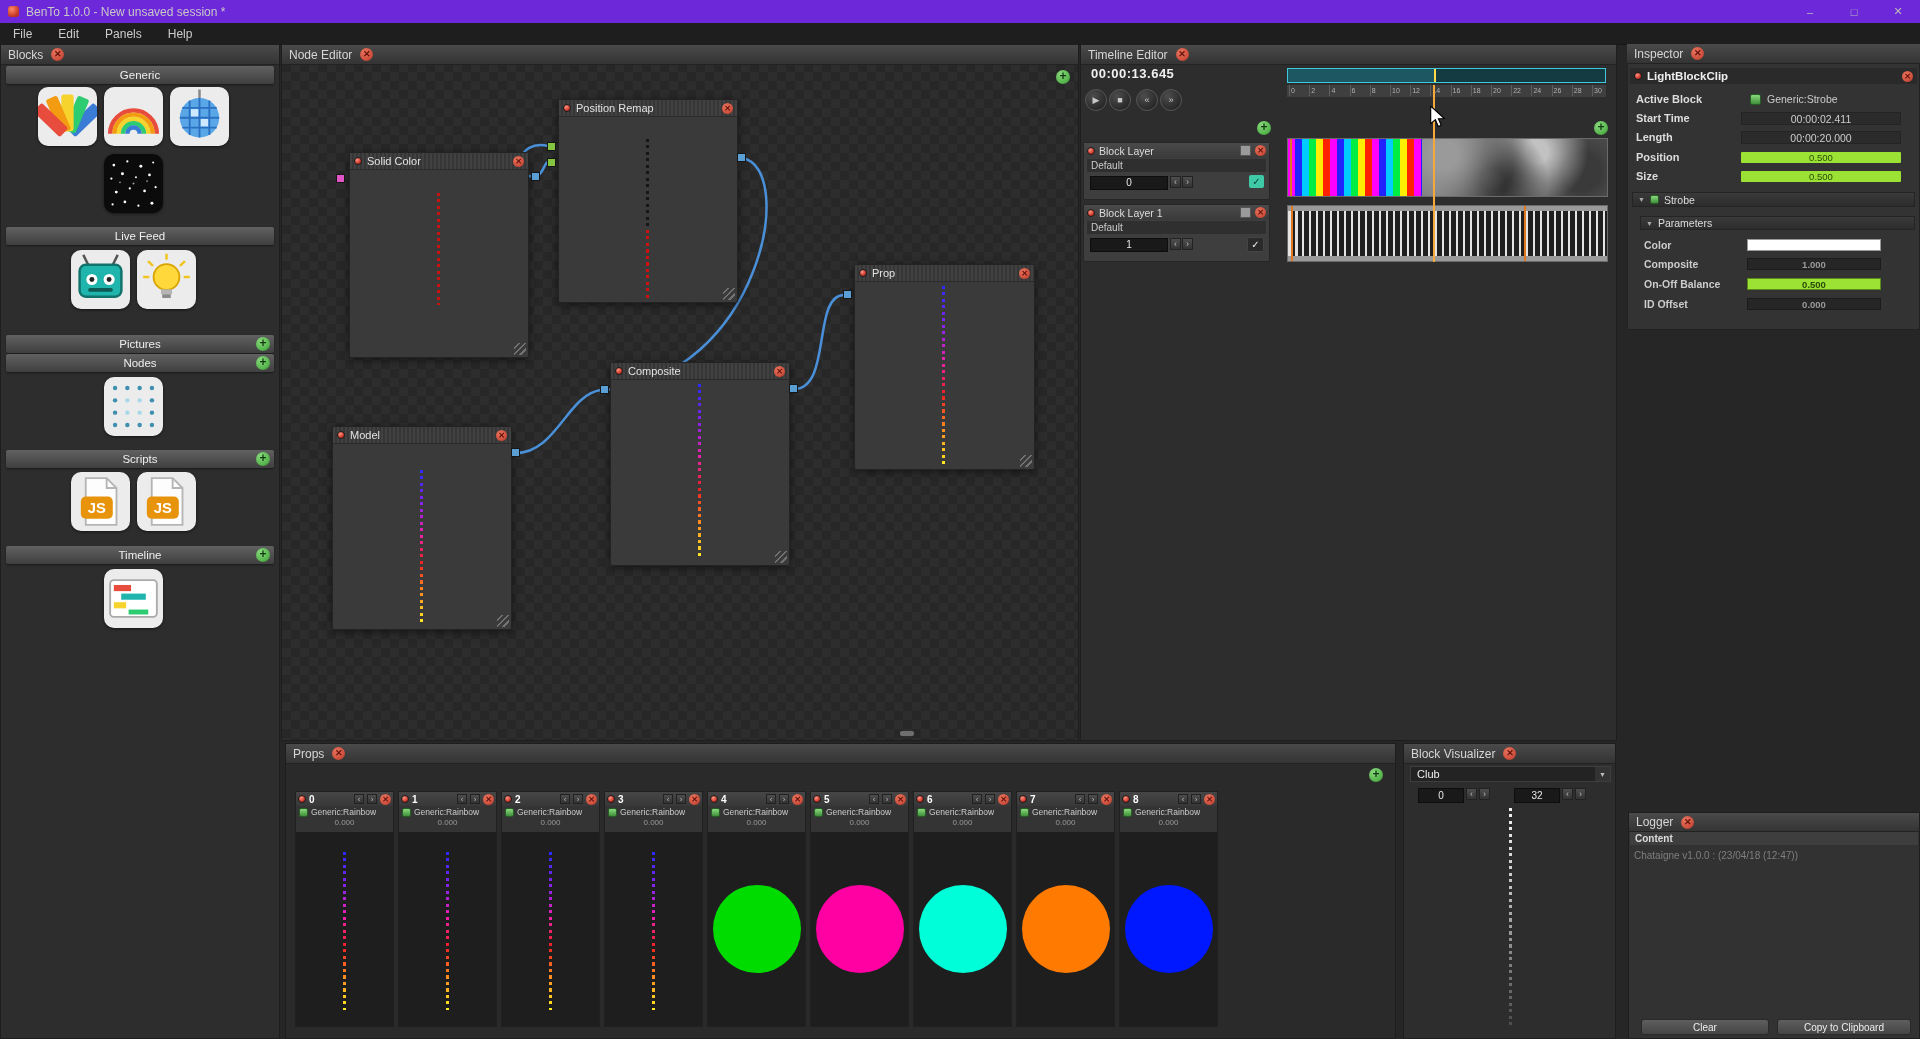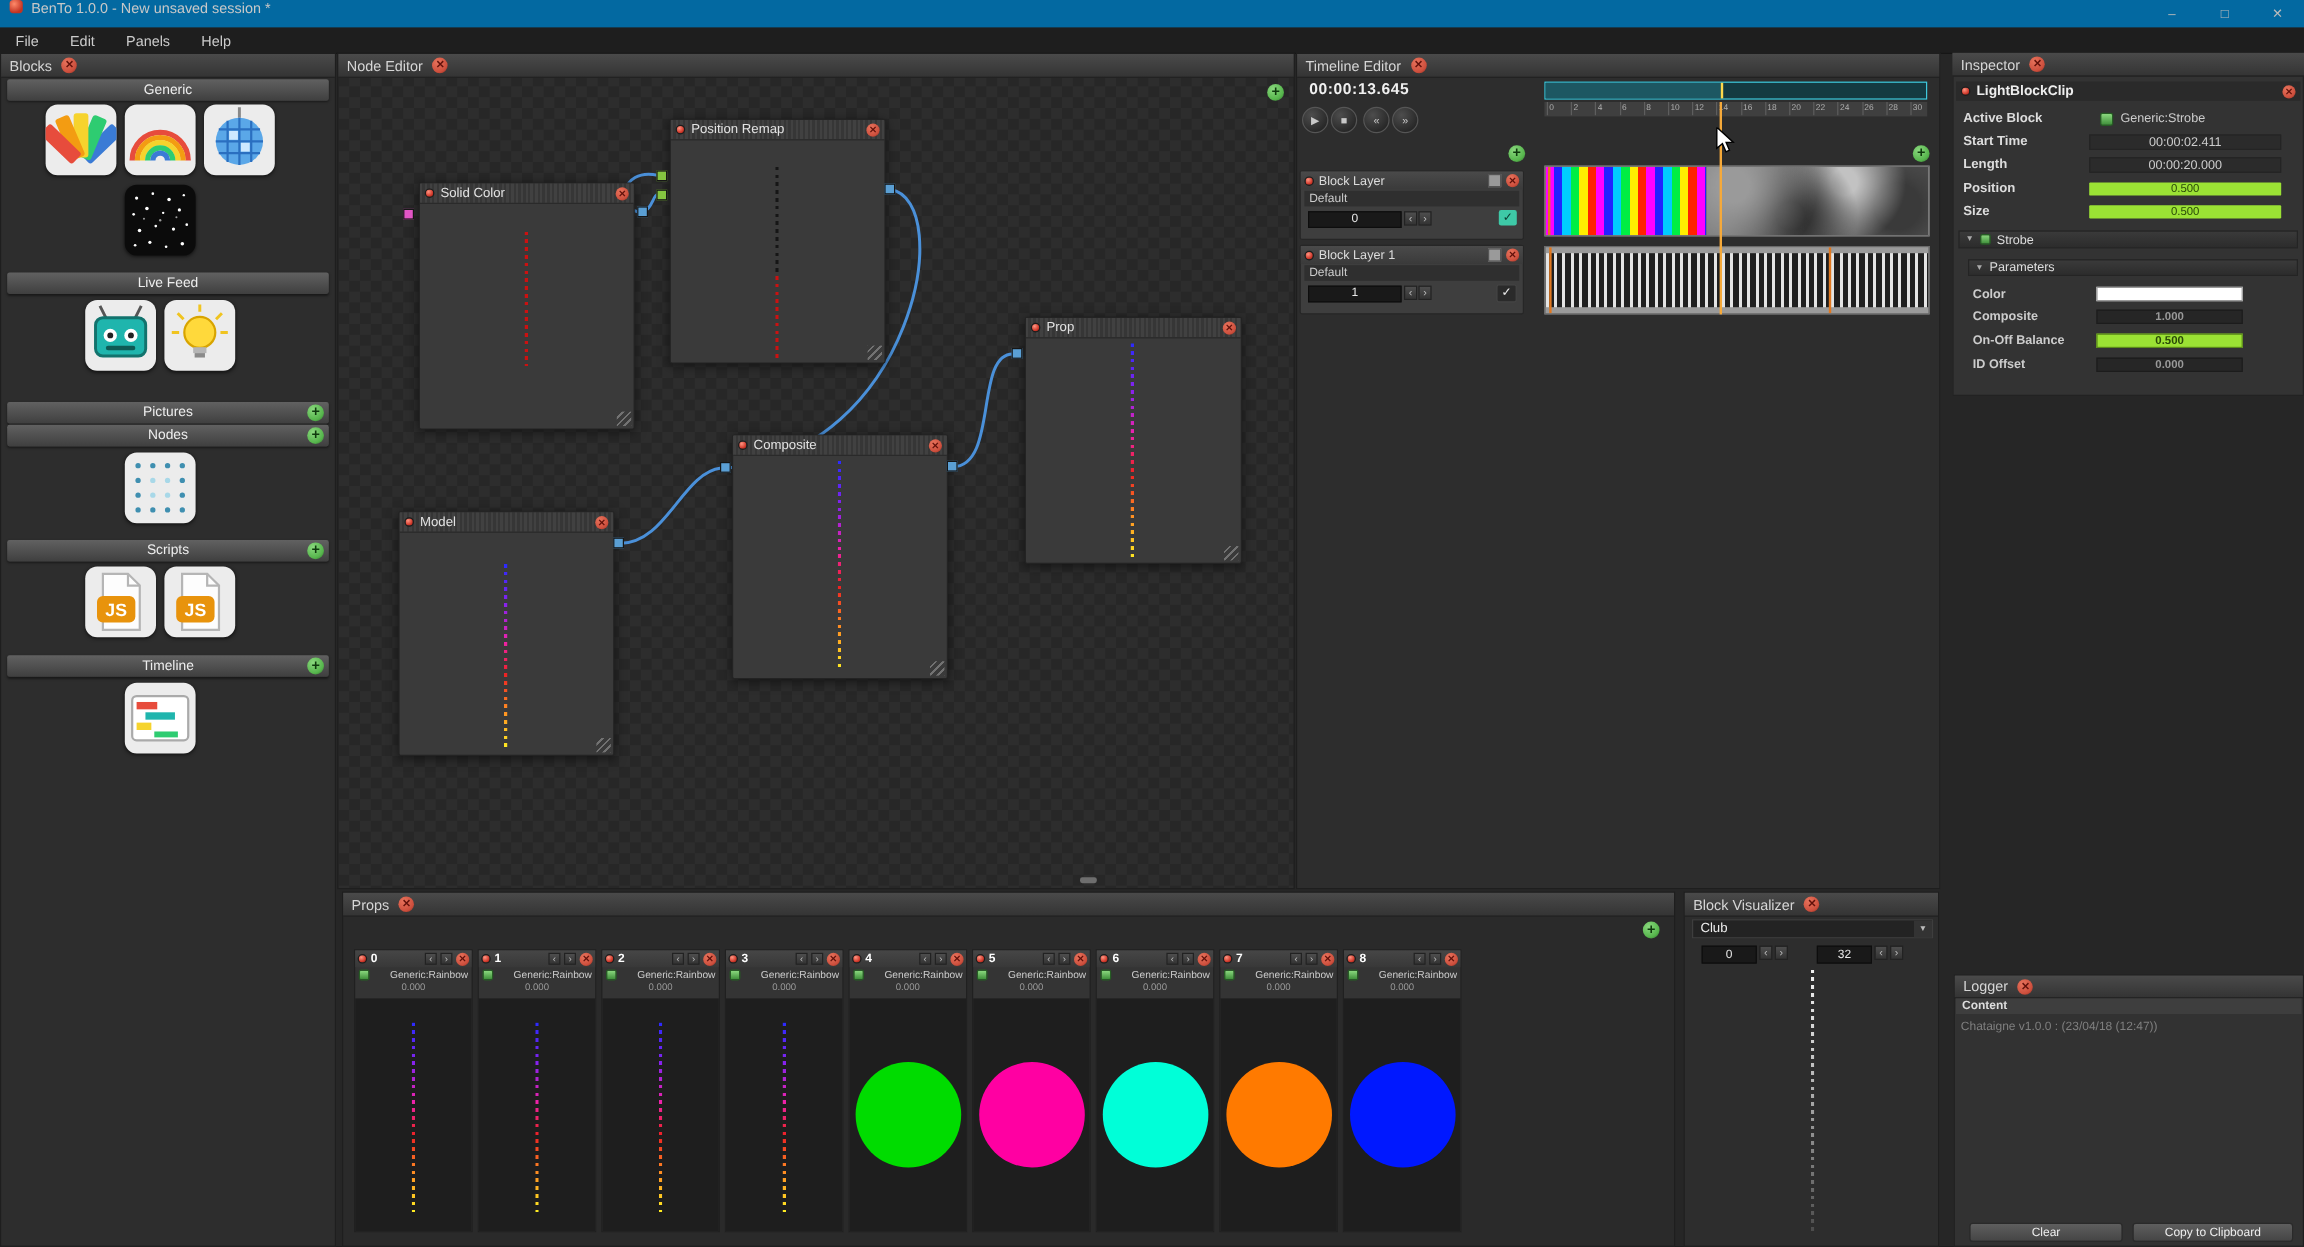--- a/index.html
+++ b/index.html
@@ -1,19 +1,19 @@
 <!DOCTYPE html>
 <html style="--accent-red: #cd4f3d; --led-red: #d23b2d; --accent-green: #56b54c; --wire-blue: #4a90d9; --port-blue: #5a9fd4; --port-green: #84c440; --port-pink: #e255c5; --slider-green: #9be234; --check-teal: #3ec9a7; --playhead: #f5a93a; --clip-marker: #e07820; --overview-teal: #3fc8dc;"><head>
 <meta charset="utf-8">
 <style>
   html,body{margin:0;padding:0;background:#111;}
   body{font-family:"Liberation Sans",sans-serif;}
   #app{position:relative;width:1920px;height:1039px;background:#262626;overflow:hidden;}
   
-  #titlebar{position:absolute;left:0;top:0;width:100%;height:23px;background:#0369a1;display:flex;color:#c8c8c8;font-size:12px;}
+  #titlebar{position:absolute;left:0;top:0;width:100%;height:23px;background:#6d28d9;display:flex;align-items:center;color:#c8c8c8;font-size:12px;}
   #appicon{width:11px;height:11px;border-radius:3px;margin:0 7px 0 8px;background:radial-gradient(circle at 35% 30%,#ff8a6a,#c23322 70%);}
   #winbtns{margin-left:auto;display:flex;height:100%;}
   .winbtn{width:44px;height:100%;display:flex;align-items:center;justify-content:center;color:#bbb;font-size:11px;}
   #menubar{position:absolute;left:0;top:23px;width:100%;height:21px;background:#1e1e1e;display:flex;align-items:center;color:#ccc;font-size:12px;border-bottom:1px solid #161616;}
   .menu-item{padding:0 13px;height:100%;display:flex;align-items:center;}
   
   .panel{position:absolute;background:#2d2d2d;border:1px solid #1e1e1e;box-sizing:border-box;}
   .phead{position:absolute;left:0;top:0;right:0;height:19px;background:linear-gradient(#4a4a4a,#343434);display:flex;align-items:center;gap:8px;padding:0 7px;font-size:12px;color:#d6d6d6;border-bottom:1px solid #222;}
   .xbtn{flex:none;width:13px;height:13px;border-radius:50%;background:radial-gradient(circle at 35% 30%,#e8735c,var(--accent-red,#cd4f3d) 65%,#8c2619);color:#61100a;font-size:9px;line-height:13px;text-align:center;font-weight:bold;}
   .xbtn.xs{width:11px;height:11px;line-height:11px;font-size:8px;}
@@ -78,29 +78,29 @@
   #inspector-head{left:1627px;top:44px;width:293px;height:19px;position:absolute;}
   #insp-body{position:absolute;left:1627px;top:63px;width:293px;height:267px;background:#333;border:1px solid #222;box-sizing:border-box;}
   .clipbar{position:absolute;left:2px;right:2px;top:4px;height:16px;background:#2a2a2a;display:flex;align-items:center;gap:5px;padding:0 4px;}
   .clipname{font-size:11.5px;font-weight:bold;color:#eee;flex:1;}
   .irow{position:absolute;left:8px;right:8px;height:15px;font-size:11px;color:#ddd;font-weight:bold;line-height:15px;}
   .ival{position:absolute;left:105px;width:160px;top:1px;height:13px;font-weight:normal;color:#ccc;font-size:10.5px;text-align:center;line-height:13px;background:#2b2b2b;border:1px solid #242424;box-sizing:border-box;}
   .sbar{position:absolute;left:105px;width:160px;top:2px;height:11px;background:var(--slider-green,#9be234);border-radius:1px;color:#2a4a08;font-size:9.5px;text-align:center;line-height:11px;font-weight:normal;}
   .isec{position:absolute;left:4px;right:4px;height:15px;background:linear-gradient(#3a3a3a,#2c2c2c);border:1px solid #242424;font-size:10.5px;color:#ddd;display:flex;align-items:center;gap:5px;padding:0 5px;box-sizing:border-box;}
   .isec .arr{font-size:7px;color:#aaa;}
   .prow{position:absolute;left:16px;right:6px;height:13px;font-size:10.5px;color:#ccc;line-height:13px;font-weight:bold;}
-  .pbox{position:absolute;left:103px;width:122px;top:0;height:12px;background:#262626;border:1px solid #1c1c1c;color:#999;text-align:center;font-size:9.5px;line-height:12px;box-sizing:border-box;}
+  .pbox{position:absolute;left:103px;width:134px;top:0;height:12px;background:#262626;border:1px solid #1c1c1c;color:#999;text-align:center;font-size:9.5px;line-height:12px;box-sizing:border-box;}
   .pbox.green{background:var(--slider-green,#9be234);color:#2a4a08;border-color:#5a8a1a;}
   .pbox.swatch{background:#fff;border-color:#999;}
   
   #props-panel{left:285px;top:743px;width:1111px;height:296px;background:#2a2a2a;}
   .prop-card{position:absolute;top:47px;width:99px;height:236px;background:#343434;border:1px solid #202020;box-sizing:border-box;}
   .prop-head{height:14px;display:flex;align-items:center;gap:3px;padding:0 2px;background:linear-gradient(#464646,#383838);}
   .prop-num{font-size:10px;color:#fff;font-weight:bold;}
-  .prop-type{height:12px;display:flex;align-items:center;gap:17px;padding:0 3px;font-size:8.5px;color:#ccc;white-space:nowrap;}
+  .prop-type{height:12px;display:flex;align-items:center;gap:3px;padding:0 3px;font-size:8.5px;color:#ccc;white-space:nowrap;}
   .prop-val{height:10px;text-align:center;font-size:8px;color:#999;}
   .prop-body{position:absolute;left:0;right:0;top:40px;bottom:0;background:#1e1e1e;}
   .prop-circle{position:absolute;left:5px;top:53px;width:88px;height:88px;border-radius:50%;}
   
   #viz-panel{left:1403px;top:743px;width:213px;height:296px;}
   #viz-select{position:absolute;left:6px;top:22px;width:201px;height:16px;background:#232323;border:1px solid #3e3e3e;color:#eee;font-size:11px;line-height:15px;padding-left:6px;box-sizing:border-box;}
   #viz-select .dd{position:absolute;right:0;top:0;width:15px;height:100%;background:#333;color:#bbb;font-size:7px;text-align:center;line-height:15px;}
   #logger-panel{left:1628px;top:812px;width:292px;height:227px;background:#323232;}
   #log-contentbar{position:absolute;left:1px;top:19px;right:1px;height:13px;background:#3e3e3e;font-size:10px;font-weight:bold;color:#ddd;padding-left:5px;line-height:13px;}
   #log-line{position:absolute;left:5px;top:37px;font-size:10px;color:#7f7f7f;}

